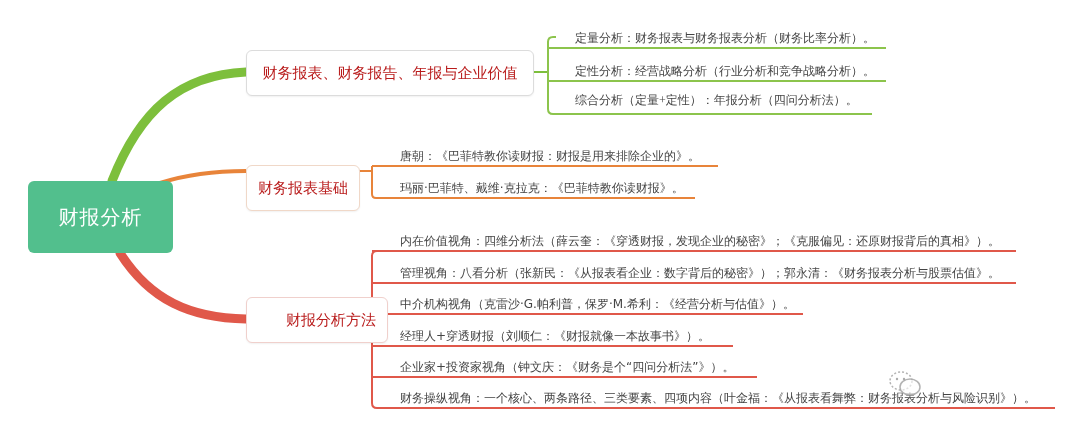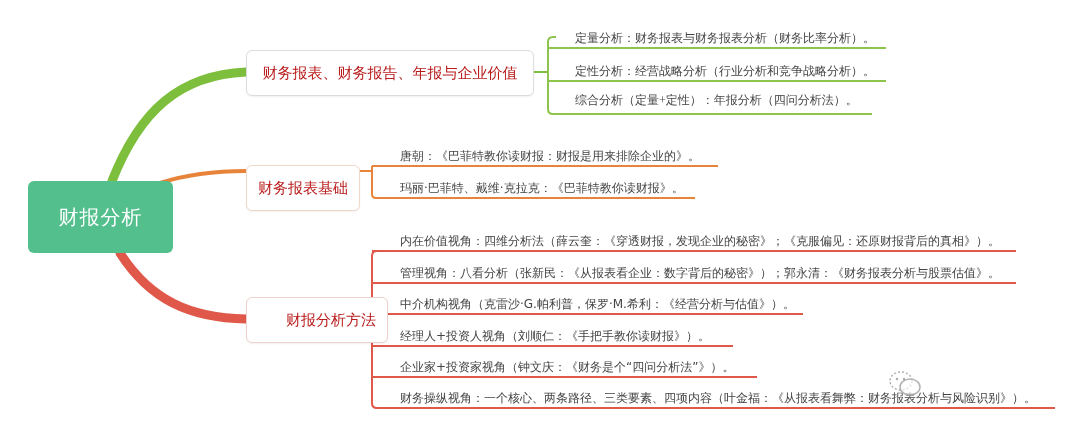--- a/index.html
+++ b/index.html
@@ -76,21 +76,21 @@
 <div class="leaf" style="left:575px; top:92px;font-family:Liberation Serif, serif;">综合分析（定量+定性）：年报分析（四问分析法）。</div>
 
 <div class="branch" style="left:246px; top:149px; width:112px; height:44px; line-height:44px; border-color:#f0d8c8;margin-top:16px;">财务报表基础</div>
 <div class="leaf" style="left:400px; top:148px;">唐朝：《巴菲特教你读财报：财报是用来排除企业的》。</div>
 <div class="leaf" style="left:400px; top:180px;">玛丽·巴菲特、戴维·克拉克：《巴菲特教你读财报》。</div>
 
 <div class="branch" style="left:246px; top:297px; width:112px; height:44px; line-height:44px; border-color:#f0d0cc;padding-left:28px;">财报分析方法</div>
 <div class="leaf" style="left:400px; top:233px;">内在价值视角：四维分析法（薛云奎：《穿透财报，发现企业的秘密》；《克服偏见：还原财报背后的真相》）。</div>
 <div class="leaf" style="left:400px; top:265px;">管理视角：八看分析（张新民：《从报表看企业：数字背后的秘密》）；郭永清：《财务报表分析与股票估值》。</div>
 <div class="leaf" style="left:400px; top:296px;">中介机构视角（克雷沙·G.帕利普，保罗·M.希利：《经营分析与估值》）。</div>
-<div class="leaf" style="left:400px; top:328px;">经理人+投资人视角（刘顺仁：《手把手教你读财报》）。</div>
+<div class="leaf" style="left:400px; top:328px;">经理人+穿透财报（刘顺仁：《财报就像一本故事书》）。</div>
 <div class="leaf" style="left:400px; top:359px;">企业家+投资家视角（钟文庆：《财务是个“四问分析法”》）。</div>
 <div class="leaf" style="left:400px; top:390px;">财务操纵视角：一个核心、两条路径、三类要素、四项内容（叶金福：《从报表看舞弊：财务报表分析与风险识别》）。</div>
 
 <div class="watermark">
   <span class="wm-icon">
     <svg width="34" height="30" viewBox="0 0 34 30">
       <ellipse cx="13" cy="12" rx="11" ry="9" fill="none" stroke="rgba(160,160,160,0.8)" stroke-width="1.5" stroke-dasharray="2 2"></ellipse>
       <ellipse cx="22" cy="18" rx="10" ry="8" fill="rgba(255,255,255,0.6)" stroke="rgba(160,160,160,0.8)" stroke-width="1.5"></ellipse>
       <circle cx="9" cy="10" r="1.2" fill="rgba(150,150,150,0.8)"></circle>
       <circle cx="16" cy="10" r="1.2" fill="rgba(150,150,150,0.8)"></circle>

